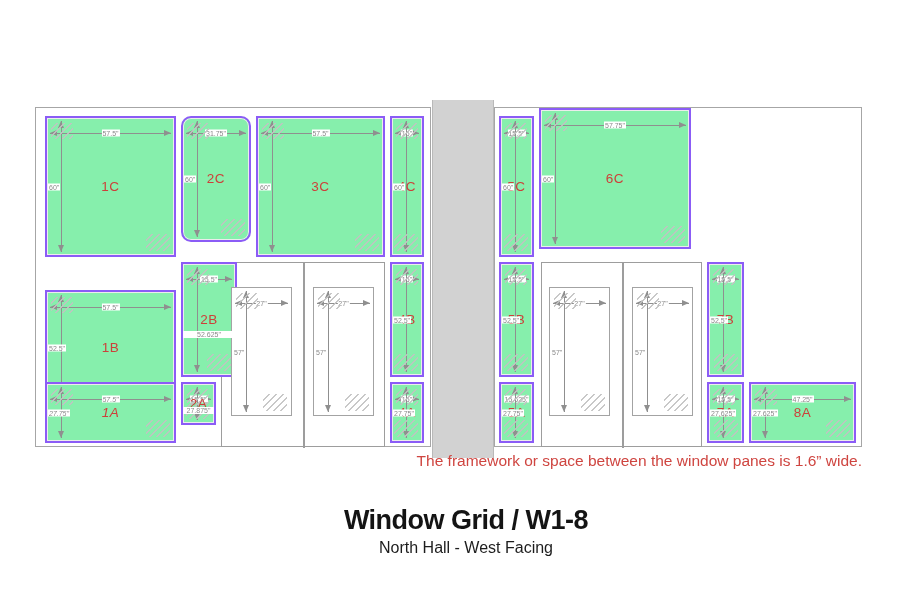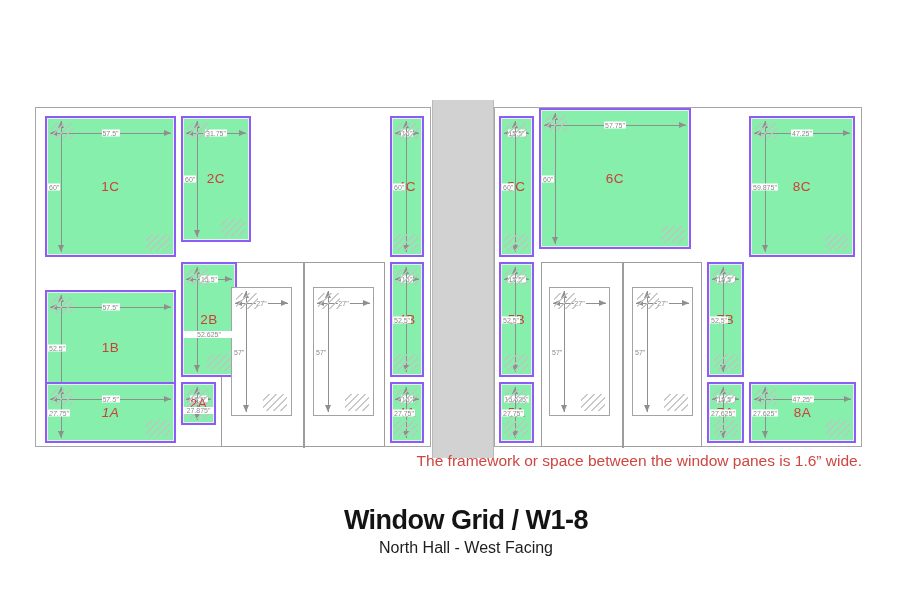--- a/index.html
+++ b/index.html
@@ -63,37 +63,54 @@
       <div class="hdim" style="left: 14px; top: 3px; bottom: 3px;">
         <span class="line"></span>
         <span class="ah-t"></span>
         <span class="ah-b"></span>
       </div>
       <span class="dim-lbl hlbl-left">60"</span>
       <span class="hatch hatch-tl"></span>
       <span class="hatch hatch-br"></span>
       <div class="name">1C</div>
     </div>
-    <div class="abs pane" style="left: 181px; top: 116px; width: 70px; height: 126px;">
+    <div class="abs pane" style="left: 181px; top: 116px; width: 70px; height: 126px; border-radius: 10px;">
       <div class="wdim" style="left: 3px; right: 3px; top: 15px;">
         <span class="line"></span>
         <span class="ah-l"></span>
         <span class="ah-r"></span>
         <span class="lbl dim-lbl">31.75"</span>
       </div>
       <div class="hdim" style="left: 14px; top: 3px; bottom: 3px;">
         <span class="line"></span>
         <span class="ah-t"></span>
         <span class="ah-b"></span>
       </div>
       <span class="dim-lbl hlbl-left">60"</span>
       <span class="hatch hatch-tl"></span>
       <span class="hatch hatch-br"></span>
       <div class="name">2C</div>
     </div>
+    <div class="abs pane" style="left: 256px; top: 116px; width: 129px; height: 141px;">
+      <div class="wdim" style="left: 3px; right: 3px; top: 15px;">
+        <span class="line"></span>
+        <span class="ah-l"></span>
+        <span class="ah-r"></span>
+        <span class="lbl dim-lbl">57.5"</span>
+      </div>
+      <div class="hdim" style="left: 14px; top: 3px; bottom: 3px;">
+        <span class="line"></span>
+        <span class="ah-t"></span>
+        <span class="ah-b"></span>
+      </div>
+      <span class="dim-lbl hlbl-left">60"</span>
+      <span class="hatch hatch-tl"></span>
+      <span class="hatch hatch-br"></span>
+      <div class="name">3C</div>
+    </div>
     <div class="abs pane" style="left: 390px; top: 116px; width: 34px; height: 141px;">
       <div class="wdim" style="left: 3px; right: 3px; top: 15px;">
         <span class="line"></span>
         <span class="ah-l"></span>
         <span class="ah-r"></span>
         <span class="lbl dim-lbl">15"</span>
       </div>
       <div class="hdim" style="left: 14px; top: 3px; bottom: 3px;">
         <span class="line"></span>
         <span class="ah-t"></span>
@@ -130,37 +147,20 @@
       </div>
       <div class="hdim" style="left: 14px; top: 3px; bottom: 3px;">
         <span class="line"></span>
         <span class="ah-t"></span>
         <span class="ah-b"></span>
       </div>
       <span class="dim-lbl hlbl-left">60"</span>
       <span class="hatch hatch-tl"></span>
       <span class="hatch hatch-br"></span>
       <div class="name">6C</div>
-    </div>
-    <div class="abs pane" style="left: 749px; top: 116px; width: 106px; height: 141px;">
-      <div class="wdim" style="left: 3px; right: 3px; top: 15px;">
-        <span class="line"></span>
-        <span class="ah-l"></span>
-        <span class="ah-r"></span>
-        <span class="lbl dim-lbl">47.25"</span>
-      </div>
-      <div class="hdim" style="left: 14px; top: 3px; bottom: 3px;">
-        <span class="line"></span>
-        <span class="ah-t"></span>
-        <span class="ah-b"></span>
-      </div>
-      <span class="dim-lbl hlbl-left">59.875"</span>
-      <span class="hatch hatch-tl"></span>
-      <span class="hatch hatch-br"></span>
-      <div class="name">8C</div>
     </div>
     <div class="abs pane" style="left: 45px; top: 262px; width: 131px; height: 115px; margin-top: 28px;">
       <div class="wdim" style="left: 3px; right: 3px; top: 15px;">
         <span class="line"></span>
         <span class="ah-l"></span>
         <span class="ah-r"></span>
         <span class="lbl dim-lbl">57.5"</span>
       </div>
       <div class="hdim" style="left: 14px; top: 3px; bottom: 3px;">
         <span class="line"></span>

